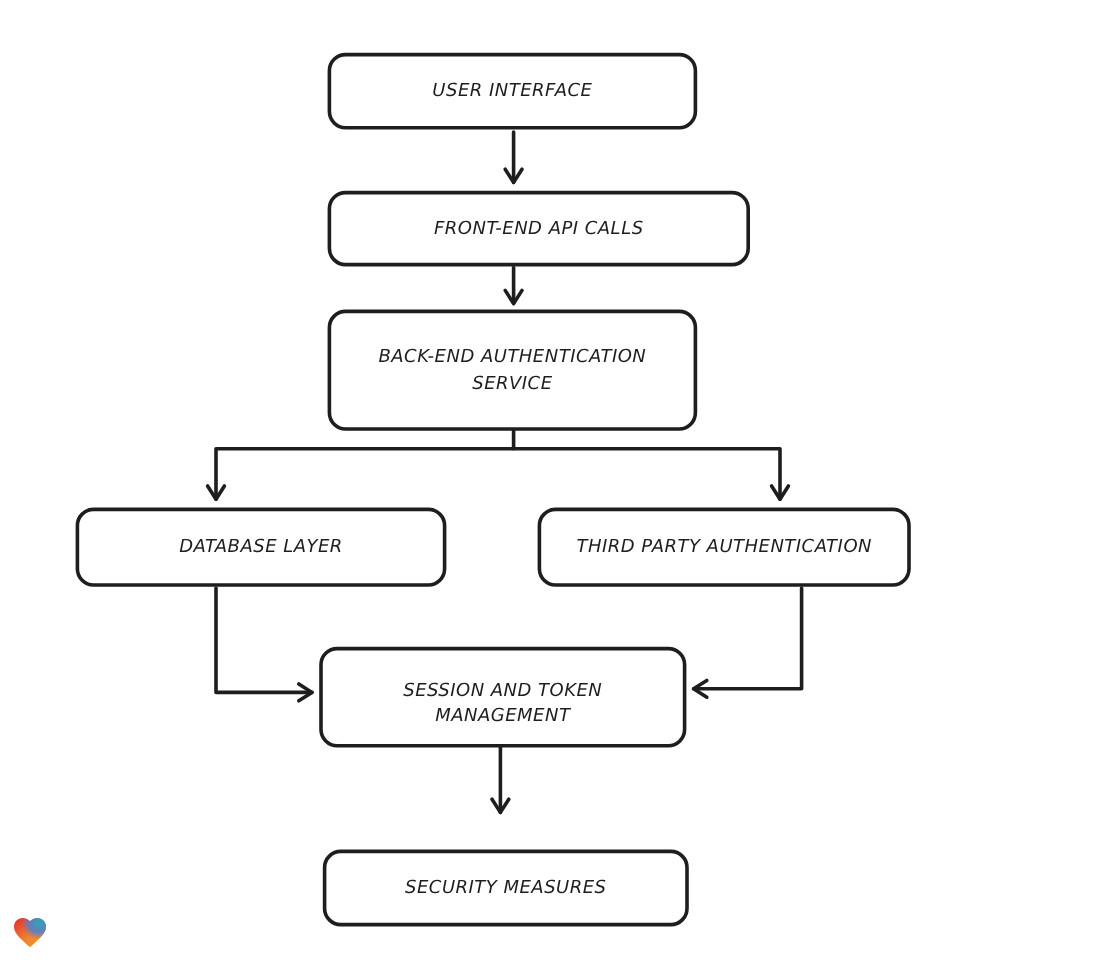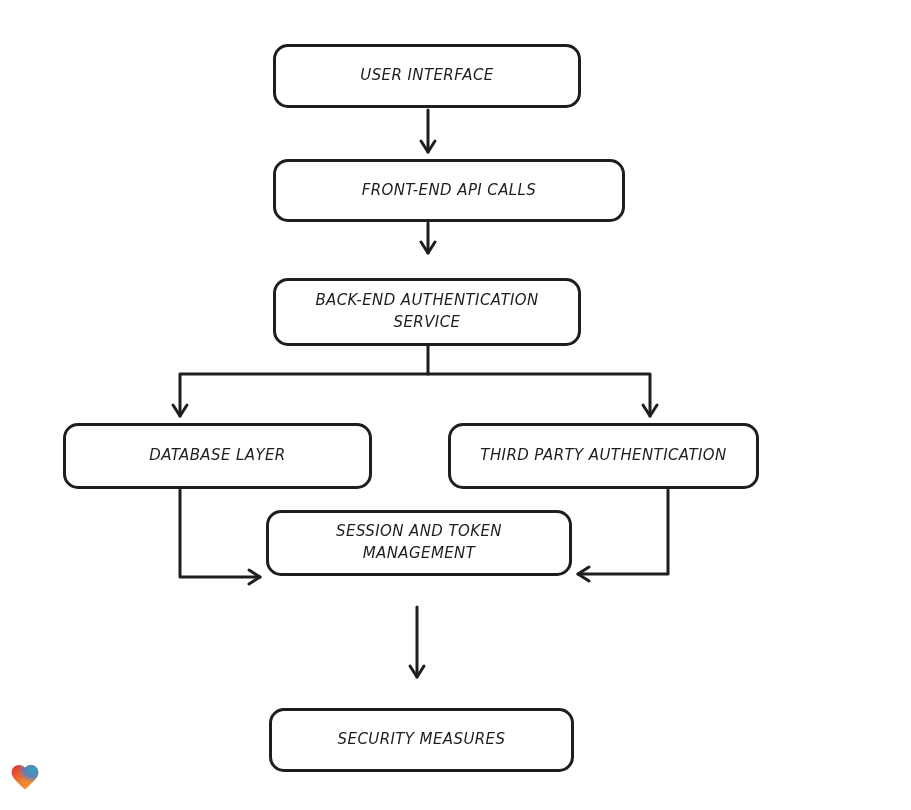--- a/index.html
+++ b/index.html
@@ -28,24 +28,24 @@
   .node-label {
     font-size: 15px;
     font-style: italic;
     letter-spacing: 0.4px;
     line-height: 1.45;
     color: #1e1e1e;
   }
   
   .n-user-interface      { left: 273px; top:  44px; width: 308px; height: 64px; }
   .n-front-end-api       { left: 273px; top: 159px; width: 352px; height: 63px; }
-  .n-back-end-auth       { left: 273px; top: 258px; width: 308px; height: 68px; margin-top: 20px; }
+  .n-back-end-auth       { left: 273px; top: 258px; width: 308px; height: 101px; }
   .n-database-layer      { left:  63px; top: 423px; width: 309px; height: 66px; }
   .n-third-party-auth    { left: 448px; top: 423px; width: 311px; height: 66px; }
-  .n-session-token       { left: 266px; top: 510px; width: 306px; height: 66px; }
+  .n-session-token       { left: 266px; top: 539px; width: 306px; height: 84px; align-items: flex-end; }
   .n-security-measures   { left: 269px; top: 684px; width: 305px; height: 64px; margin-top: 24px; }
 
   .heart-logo {
     position: absolute;
     left: 8px; top: 761px;
     width: 34px; height: 32px;
     z-index: 3;
   }
 </style>
 </head>

